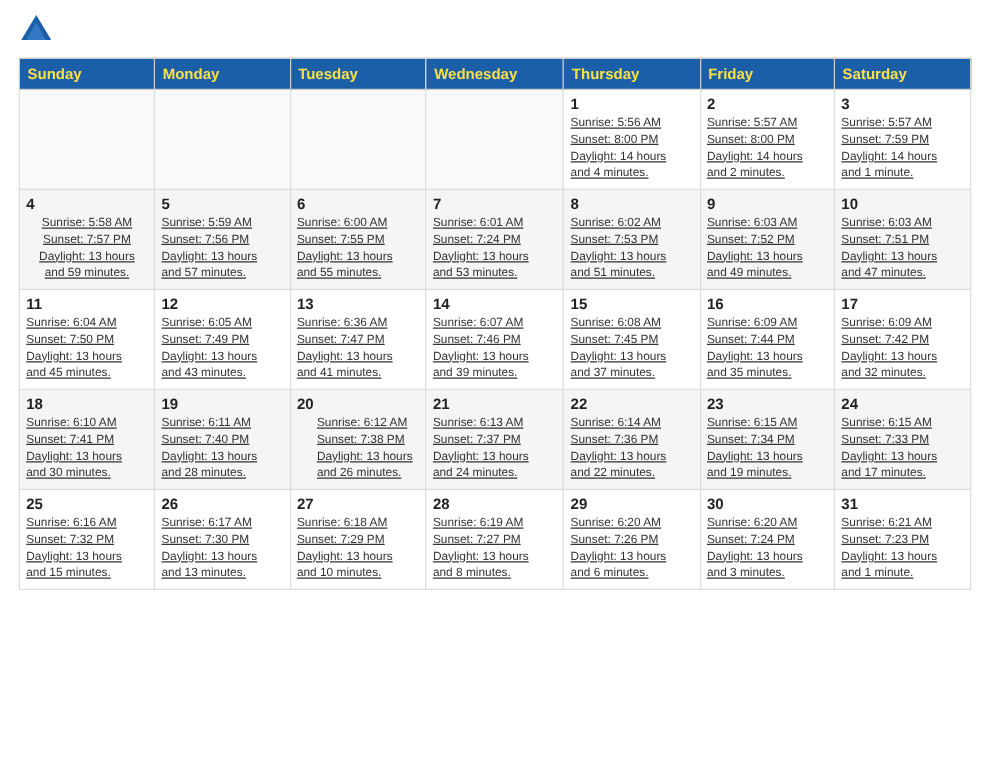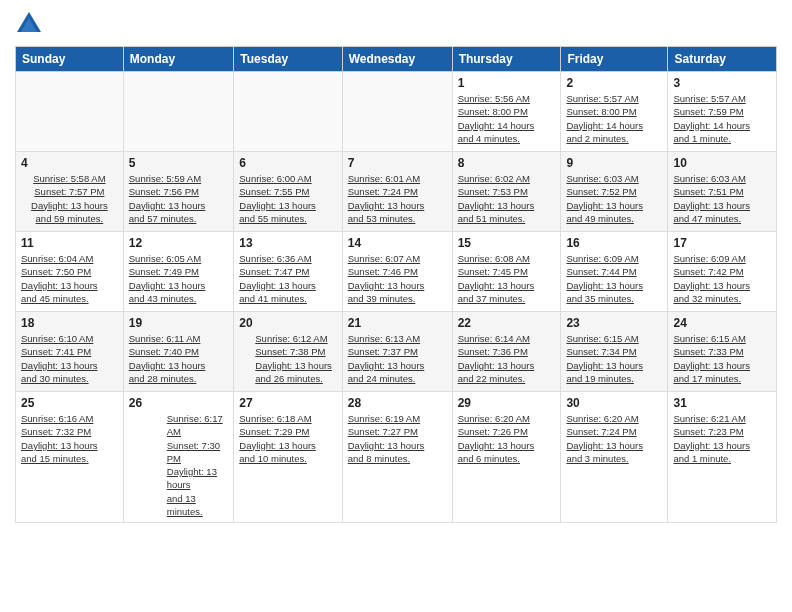--- a/index.html
+++ b/index.html
@@ -57,21 +57,21 @@
       font-size: 14px;
       color: #555;
     }
     .calendar {
       width: 100%;
       border-collapse: collapse;
       font-size: 10.5px;
     }
     .calendar th {
       background-color: #1a5fa8;
-      color: #ffffff;
+      color: #fde047;
       text-align: left;
       padding: 5px 6px;
       font-size: 12px;
       font-weight: bold;
       border: 1px solid #ccc;
     }
     .calendar td {
       vertical-align: top;
       padding: 4px 5px;
       border: 1px solid #ddd;
@@ -315,21 +315,21 @@
         <tr>
           <td>
             <div class="day-num">25</div>
             <div class="day-info" style="white-space: pre-line;">Sunrise: 6:16 AM
 Sunset: 7:32 PM
 Daylight: 13 hours
 and 15 minutes.</div>
           </td>
           <td>
             <div class="day-num">26</div>
-            <div class="day-info" style="white-space: pre-line; margin-left: 38px;">Sunrise: 6:17 AM
+            <div class="day-info" style="white-space: pre-line;">Sunrise: 6:17 AM
 Sunset: 7:30 PM
 Daylight: 13 hours
 and 13 minutes.</div>
           </td>
           <td>
             <div class="day-num">27</div>
             <div class="day-info" style="white-space: pre-line;">Sunrise: 6:18 AM
 Sunset: 7:29 PM
 Daylight: 13 hours
 and 10 minutes.</div>

